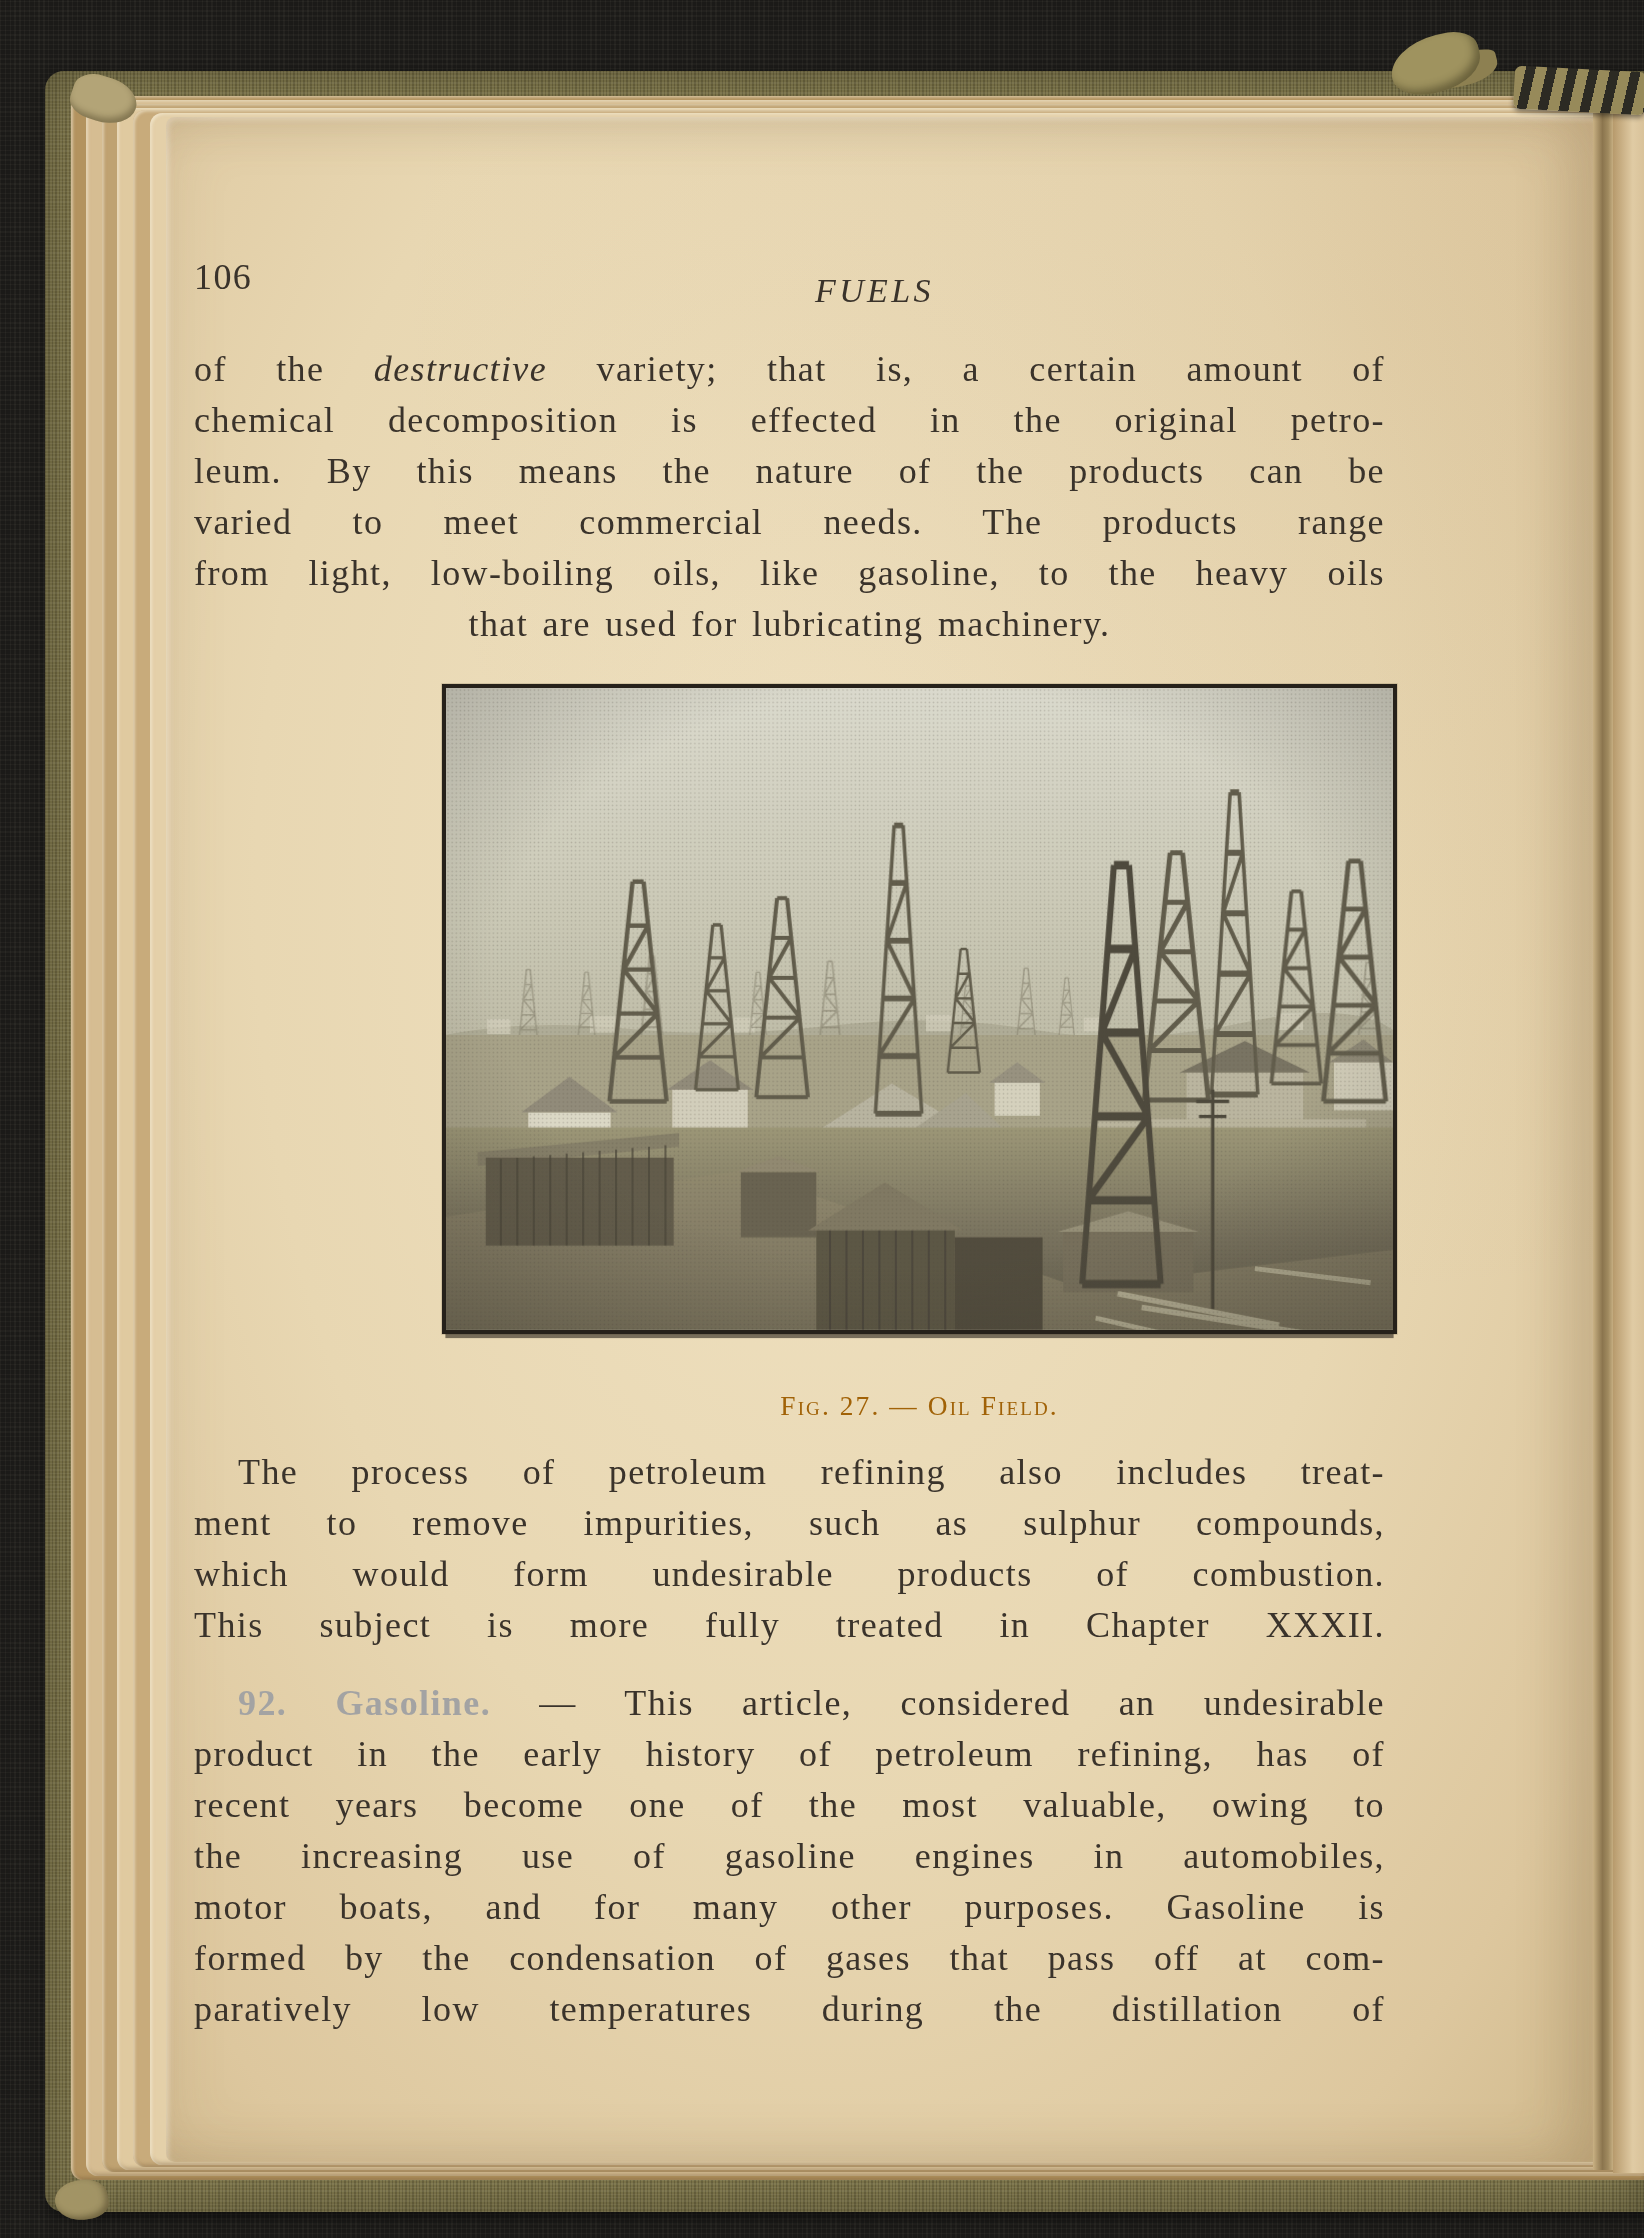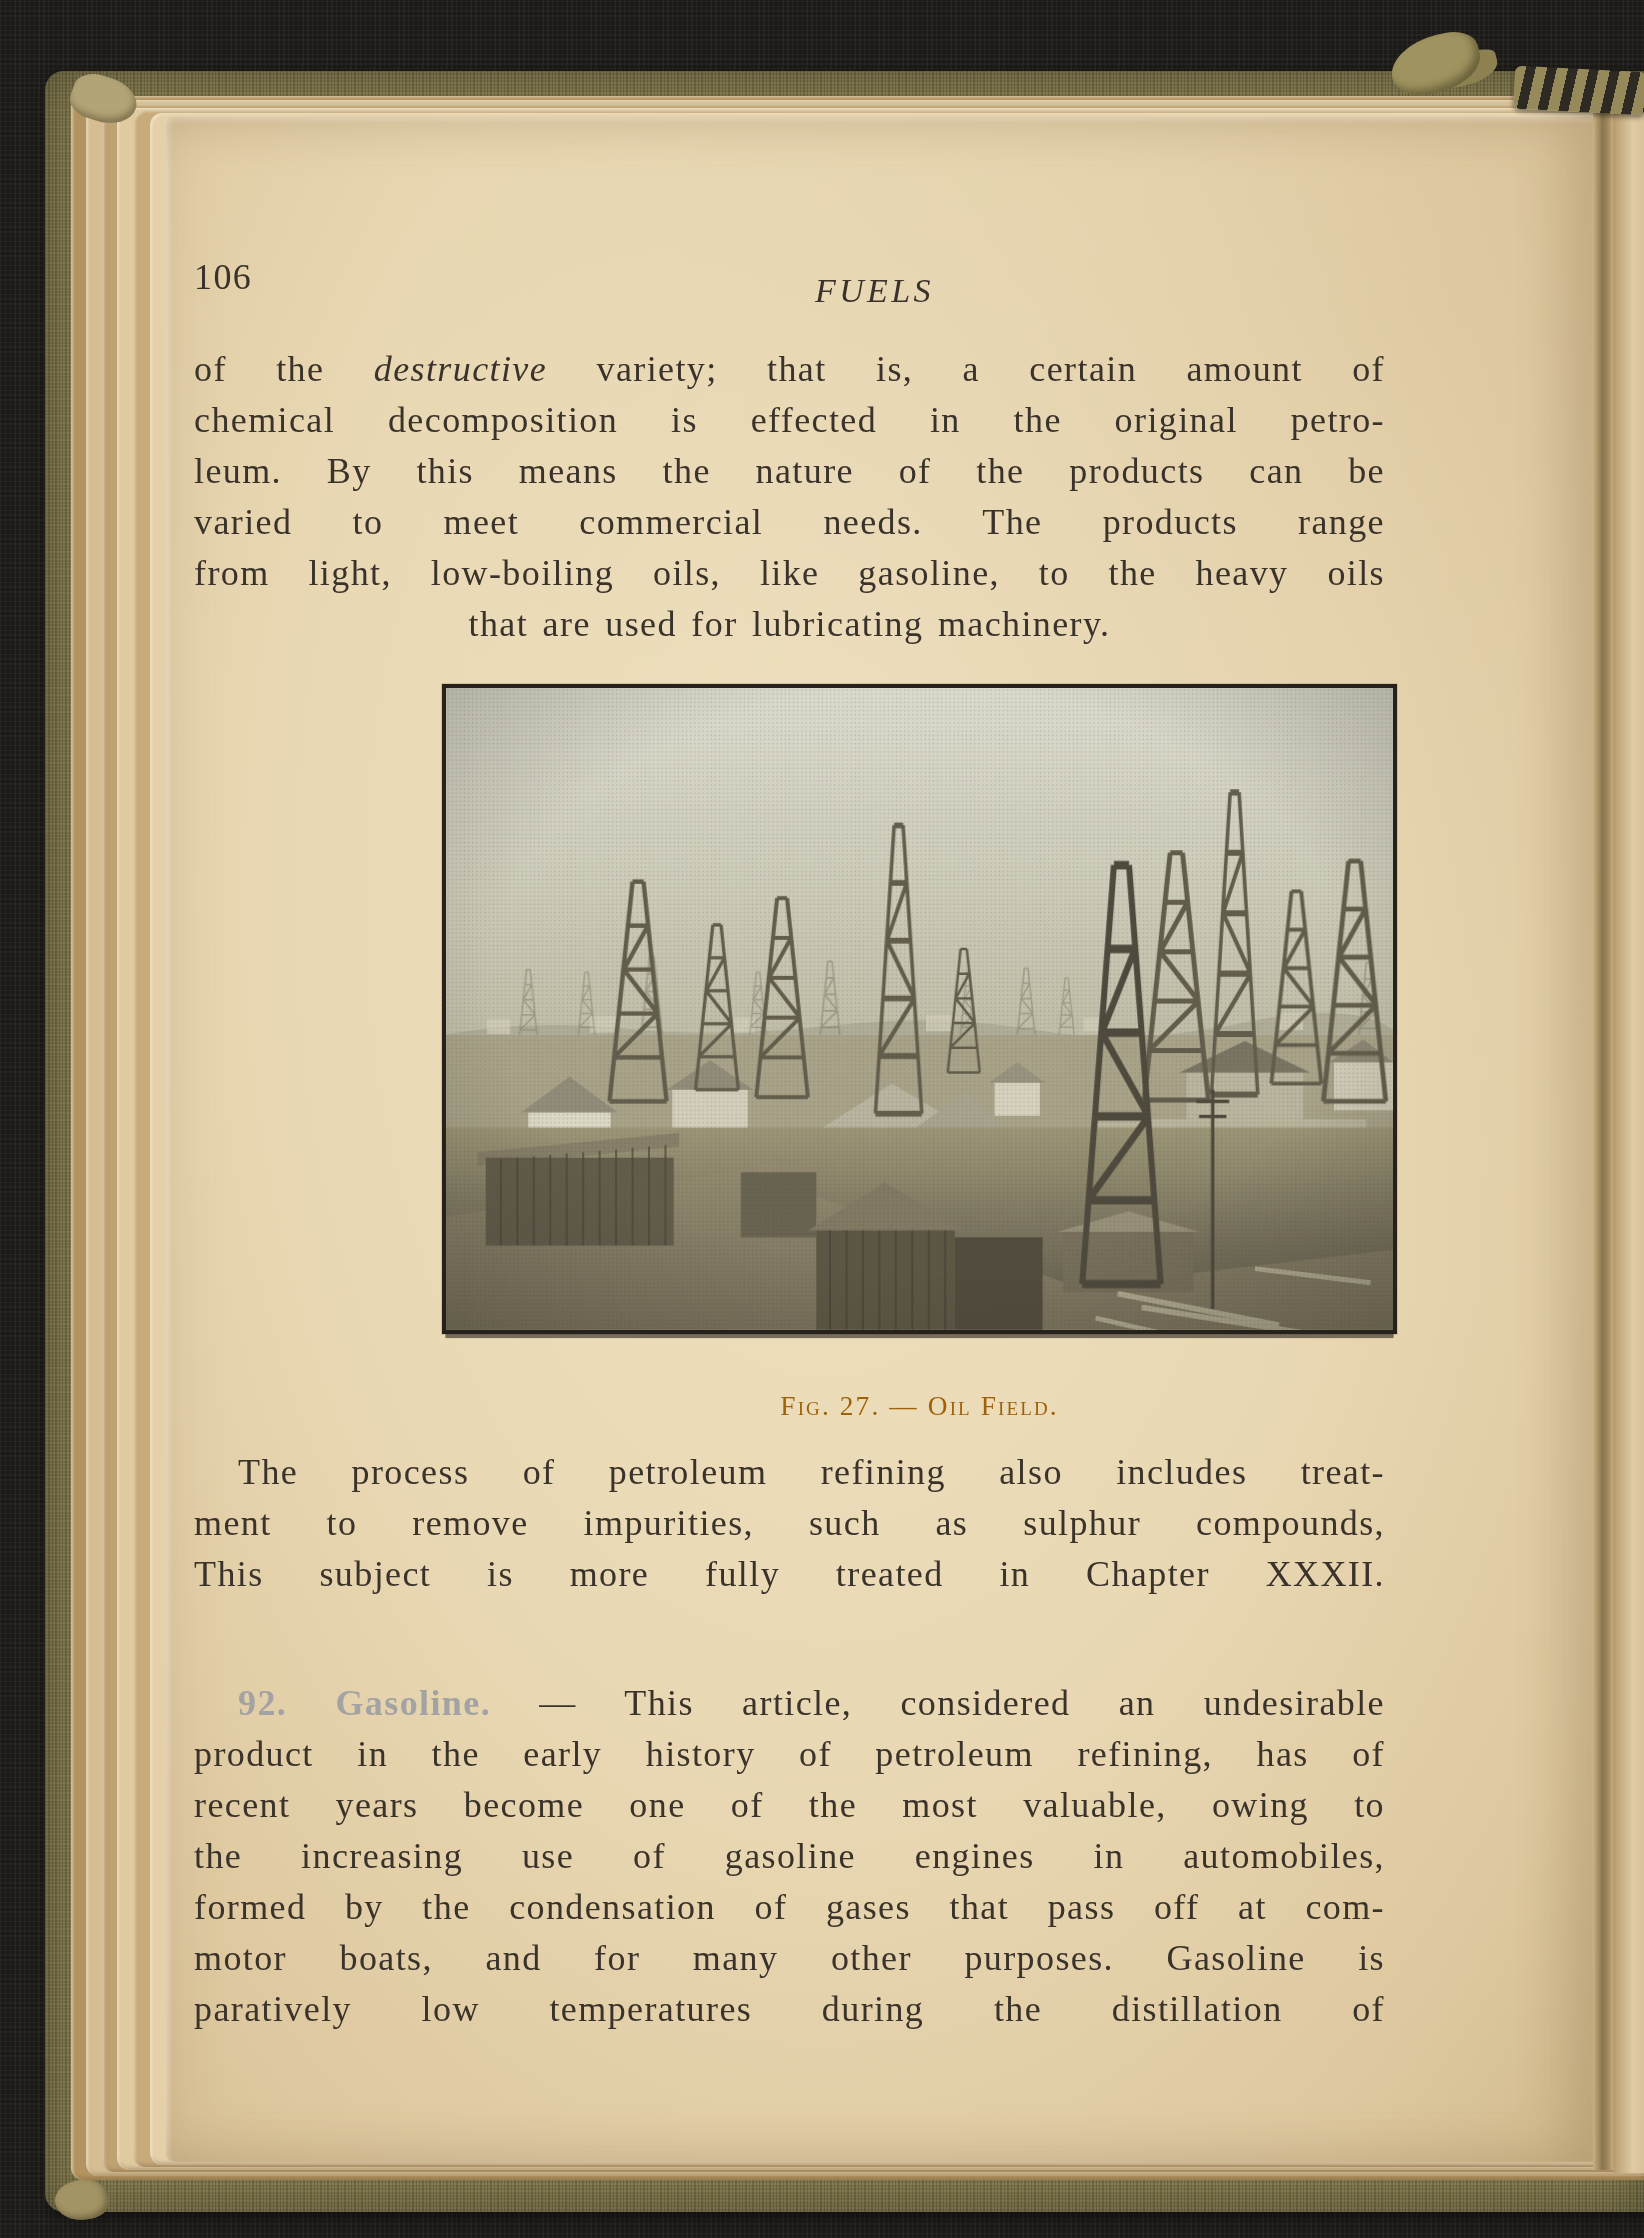--- a/index.html
+++ b/index.html
@@ -243,25 +243,26 @@
     <rect x="0" y="0" width="1381" height="935" fill="#d8dac4" opacity="0.10"></rect>
     <rect x="0" y="0" width="1381" height="935" fill="url(#vign)"></rect>
   </svg>
 </div>
 
 <div class="abs caption">Fig. 27. — Oil Field.</div>
 
 <div class="abs ink para p2 indent-first">
     <div class="line">The process of petroleum refining also includes treat-</div>
     <div class="line">ment to remove impurities, such as sulphur compounds,</div>
+    <div class="line">which would form undesirable products of combustion.</div>
     <div class="line">This subject is more fully treated in Chapter XXXII.</div>
   </div>
 
 <div class="abs ink para p3 indent-first">
     <div class="line"><b>92. Gasoline.</b> — This article, considered an undesirable</div>
     <div class="line">product in the early history of petroleum refining, has of</div>
     <div class="line">recent years become one of the most valuable, owing to</div>
     <div class="line">the increasing use of gasoline engines in automobiles,</div>
+    <div class="line">motor boats, and for many other purposes.  Gasoline is</div>
     <div class="line">formed by the condensation of gases that pass off at com-</div>
-    <div class="line">motor boats, and for many other purposes.  Gasoline is</div>
     <div class="line">paratively low temperatures during the distillation of</div>
   </div>
 
 
 </body></html>

